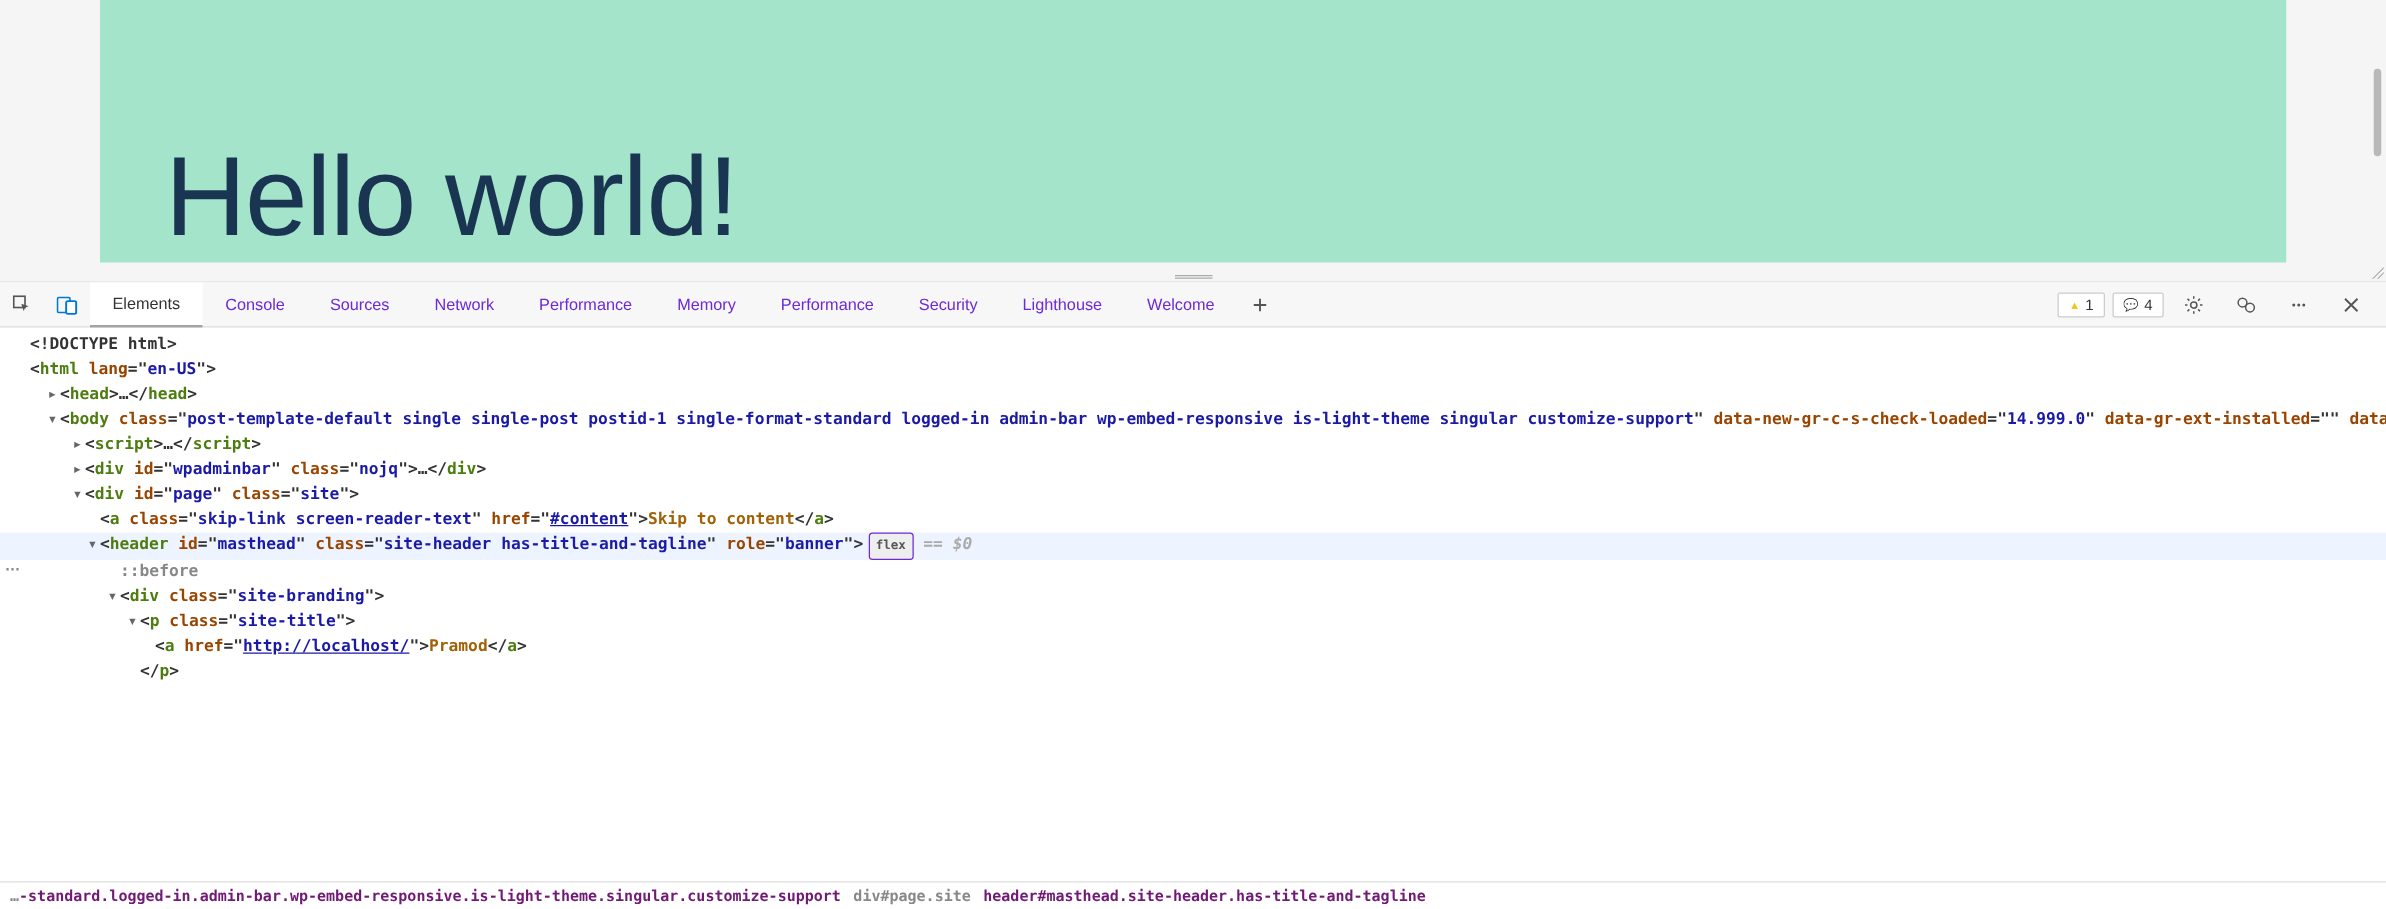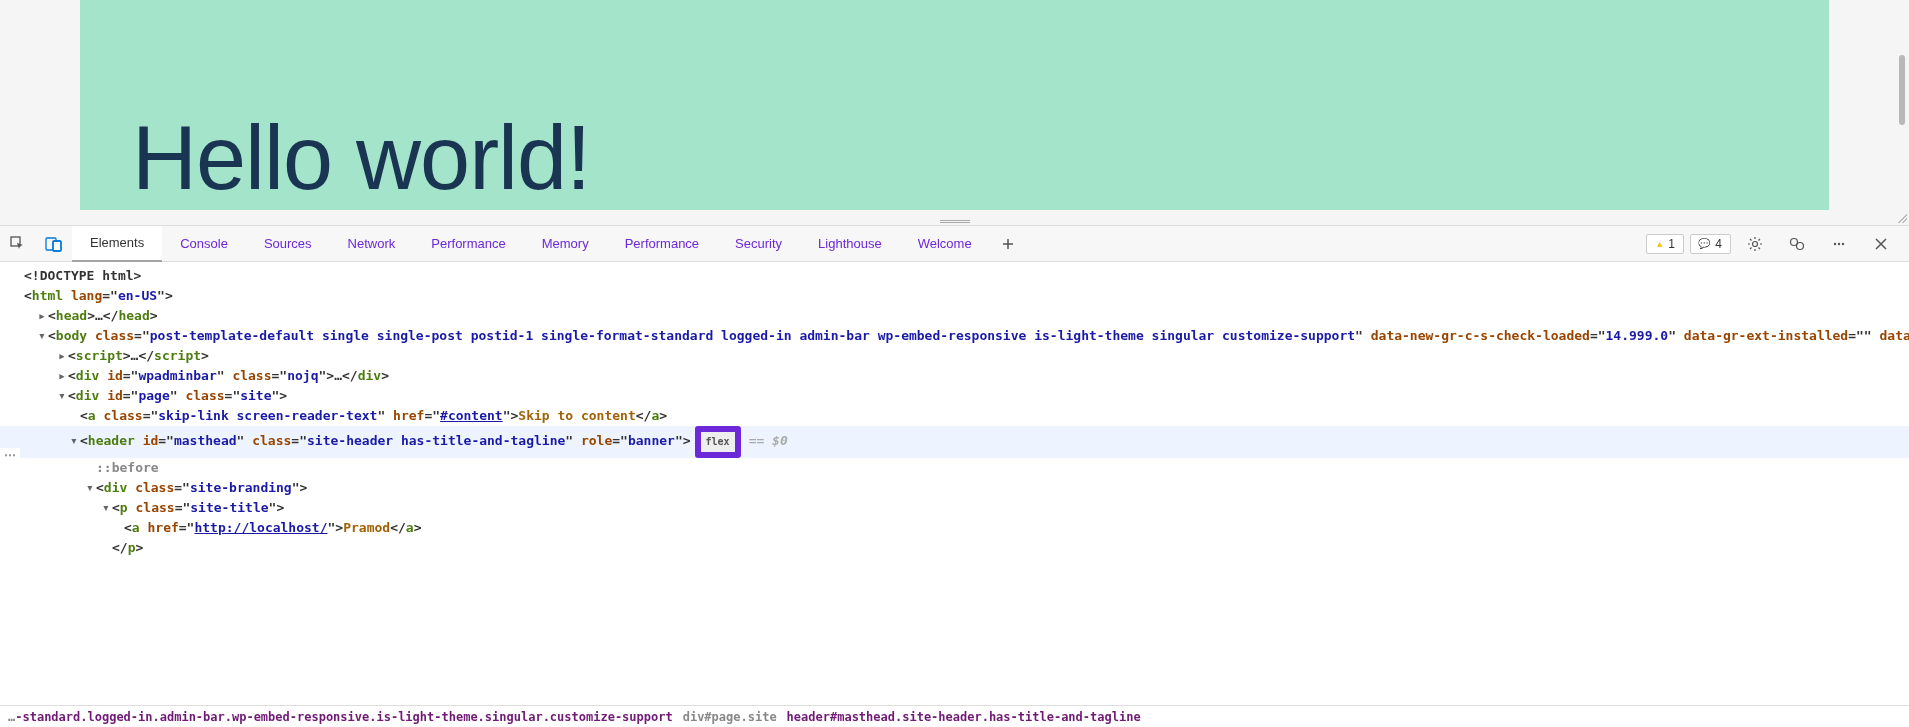--- a/index.html
+++ b/index.html
@@ -28,21 +28,21 @@
 .dom-panel { flex: 1; display: flex; flex-direction: column; border-right: 1px solid #ddd; position: relative; }
 .dom-tree { flex: 1; overflow: auto; font-family: Consolas, monospace; font-size: 13px; line-height: 20px; padding: 4px 0; }
 .dom-line { white-space: nowrap; padding-left: 24px; }
 .tw { display: inline-block; width: 12px; text-align: center; color: #666; cursor: pointer; }
 .tag { color: #4d7c0f; }
 .attr-n { color: #994500; }
 .attr-v { color: #1a1aa6; }
 .txt { color: #a16207; }
 .link-v { color: #1a1aa6; text-decoration: underline; text-align: right; }
 .dom-selected { background: #eef4ff; }
-.flex-pill { display: inline-block; background: #eee; border: 6px solid #6d28d9; border-radius: 3px; padding: 0 5px; font-size: 10px; color: #555; margin-left: 4px; }
+.flex-pill { display: inline-block; background: #eee; border: 1px solid #6d28d9; border-radius: 3px; padding: 0 5px; font-size: 10px; color: #555; margin-left: 4px; }
 .eq-money { color: #aaa; font-style: italic; margin-left: 8px; }
 .ellip { position: absolute; left: 0; top: 186px; background: #fff; padding: 0 4px; color: #888; }
 .breadcrumbs { height: 22px; border-top: 1px solid #ddd; display: flex; align-items: center; font-family: Consolas, monospace; font-size: 12px; overflow: hidden; white-space: nowrap; padding: 0 8px; }
 .crumb { color: #888; }
 .crumb-long { color: #701a75; }
 </style>
 </head>
 <body>
 
 <div class="viewport">

